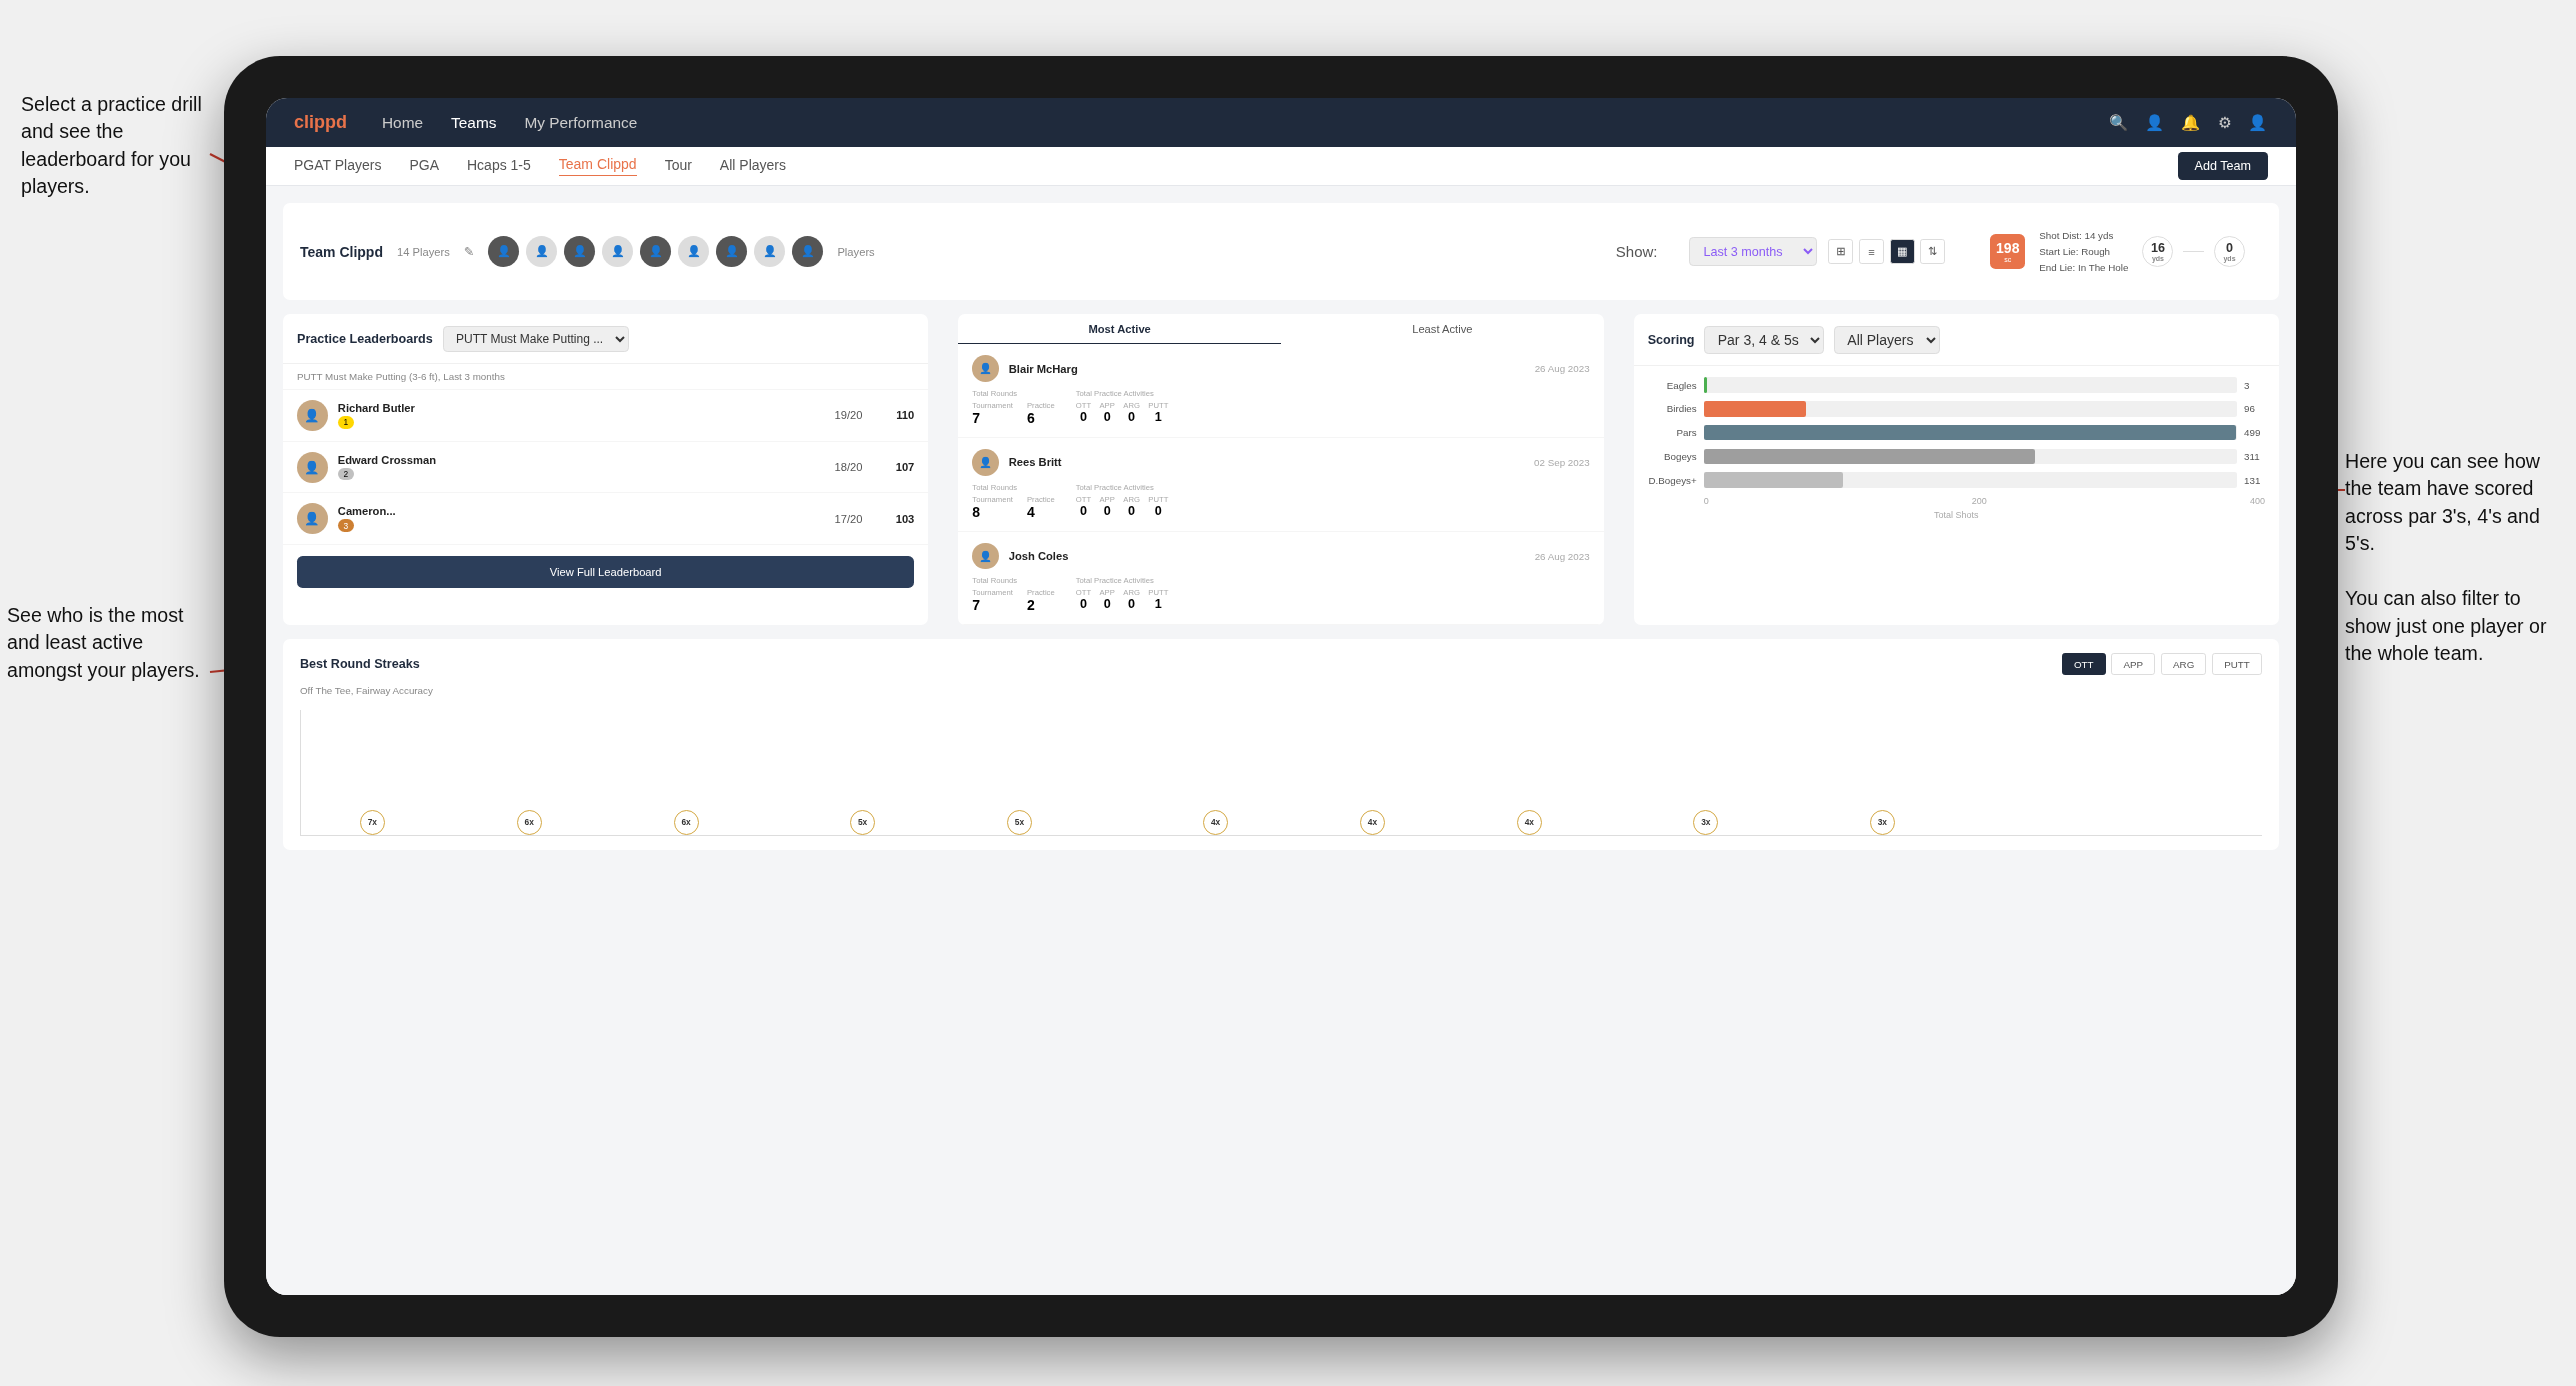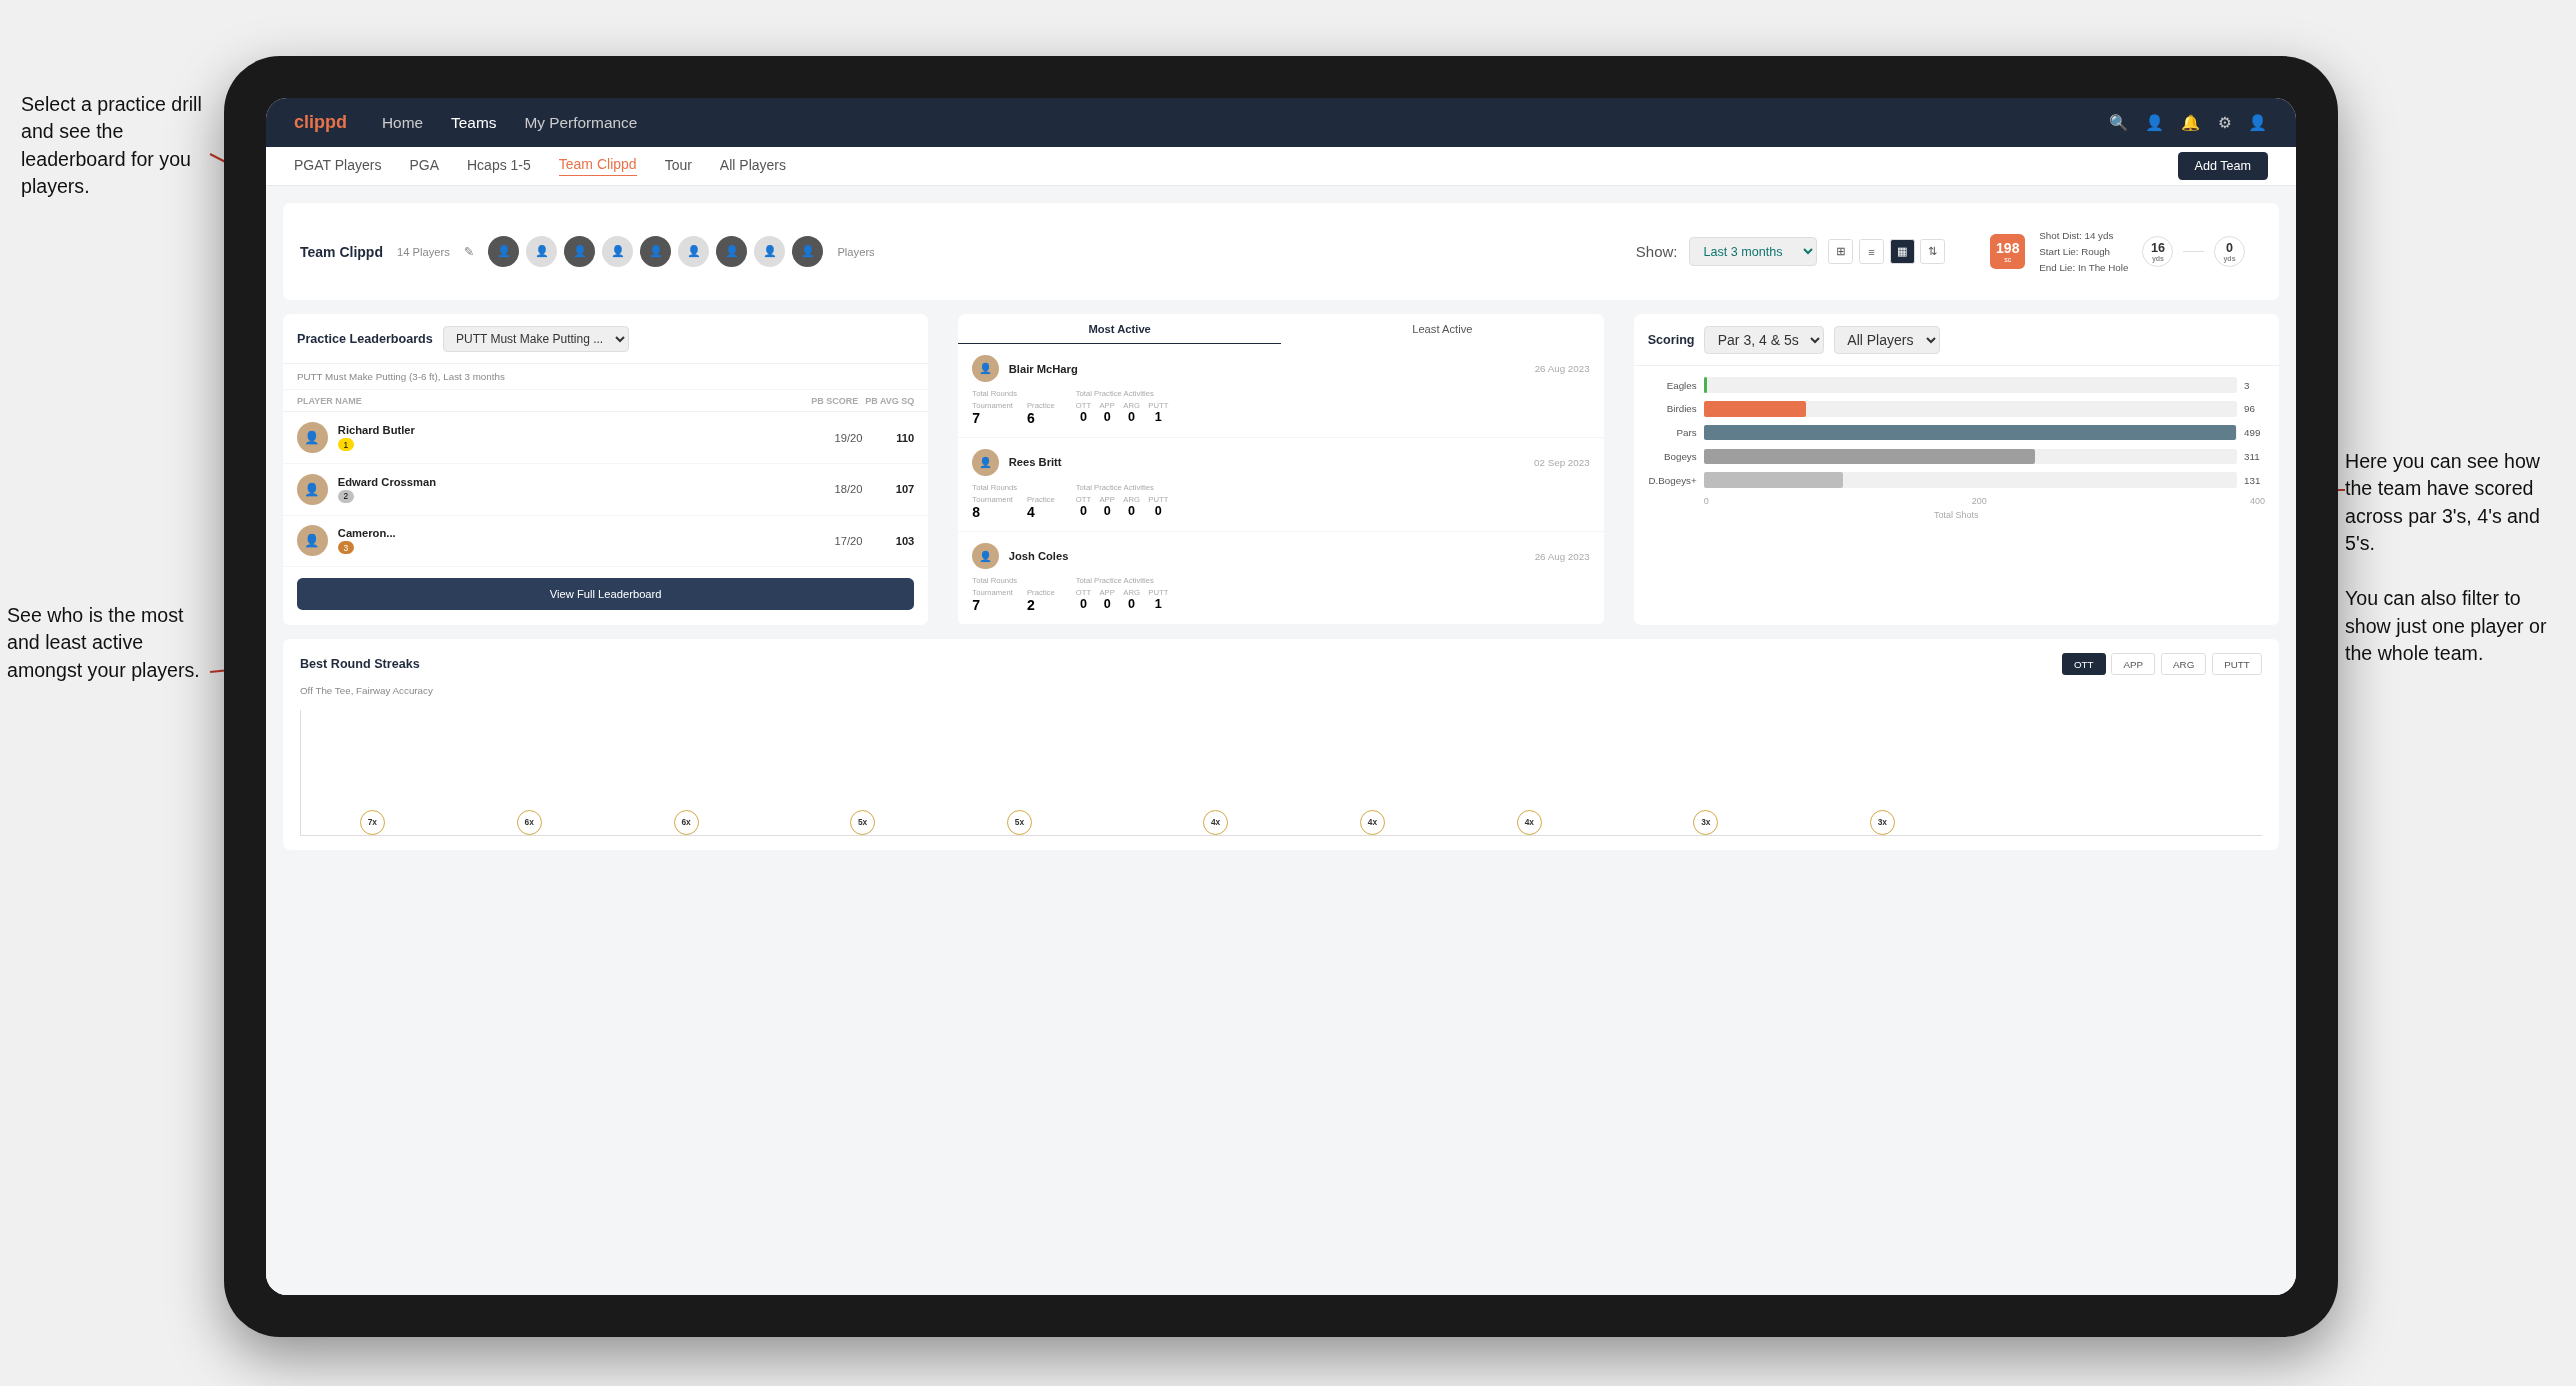--- a/index.html
+++ b/index.html
@@ -177,22 +177,23 @@
       display: flex;
       align-items: center;
       gap: 11.2px;
     }
     .show-label { font-size: 15px; color: #555; }
     .show-select {
       border: 0.7px solid #ddd;
       border-radius: 4.2px;
       padding: 5.6px 9.8px;
       font-size: 12.6px;
-      color: #0f766e;
-      cursor: pointer;
+      color: #8b5cf6;
+      cursor: pointer;
+      margin-left: 20px;
     }
     .view-icons {
       display: flex;
       gap: 5.6px;
     }
     .view-icon-btn {
       width: 25px;
       height: 25px;
       border: 0.7px solid #ddd;
       border-radius: 2.8px;
@@ -638,25 +639,20 @@
       <div class="three-col">
 
         <div class="card">
           <div class="card-header">
             <span class="card-title">Practice Leaderboards</span>
             <select class="drill-select">
               <option>PUTT Must Make Putting ...</option>
             </select>
           </div>
           <div class="leaderboard-subtitle">PUTT Must Make Putting (3-6 ft), Last 3 months</div>
-          <div class="lb-header-row">
-            <span>PLAYER NAME</span>
-            <span>PB SCORE</span>
-            <span>PB AVG SQ</span>
-          </div>
 
           
           <div class="lb-player-row">
             <div class="lb-avatar">👤</div>
             <div class="lb-player-info">
               <div class="lb-player-name">Richard Butler</div>
               <span class="lb-badge gold">1</span>
             </div>
             <span class="lb-score">19/20</span>
             <span class="lb-avg">110</span>

